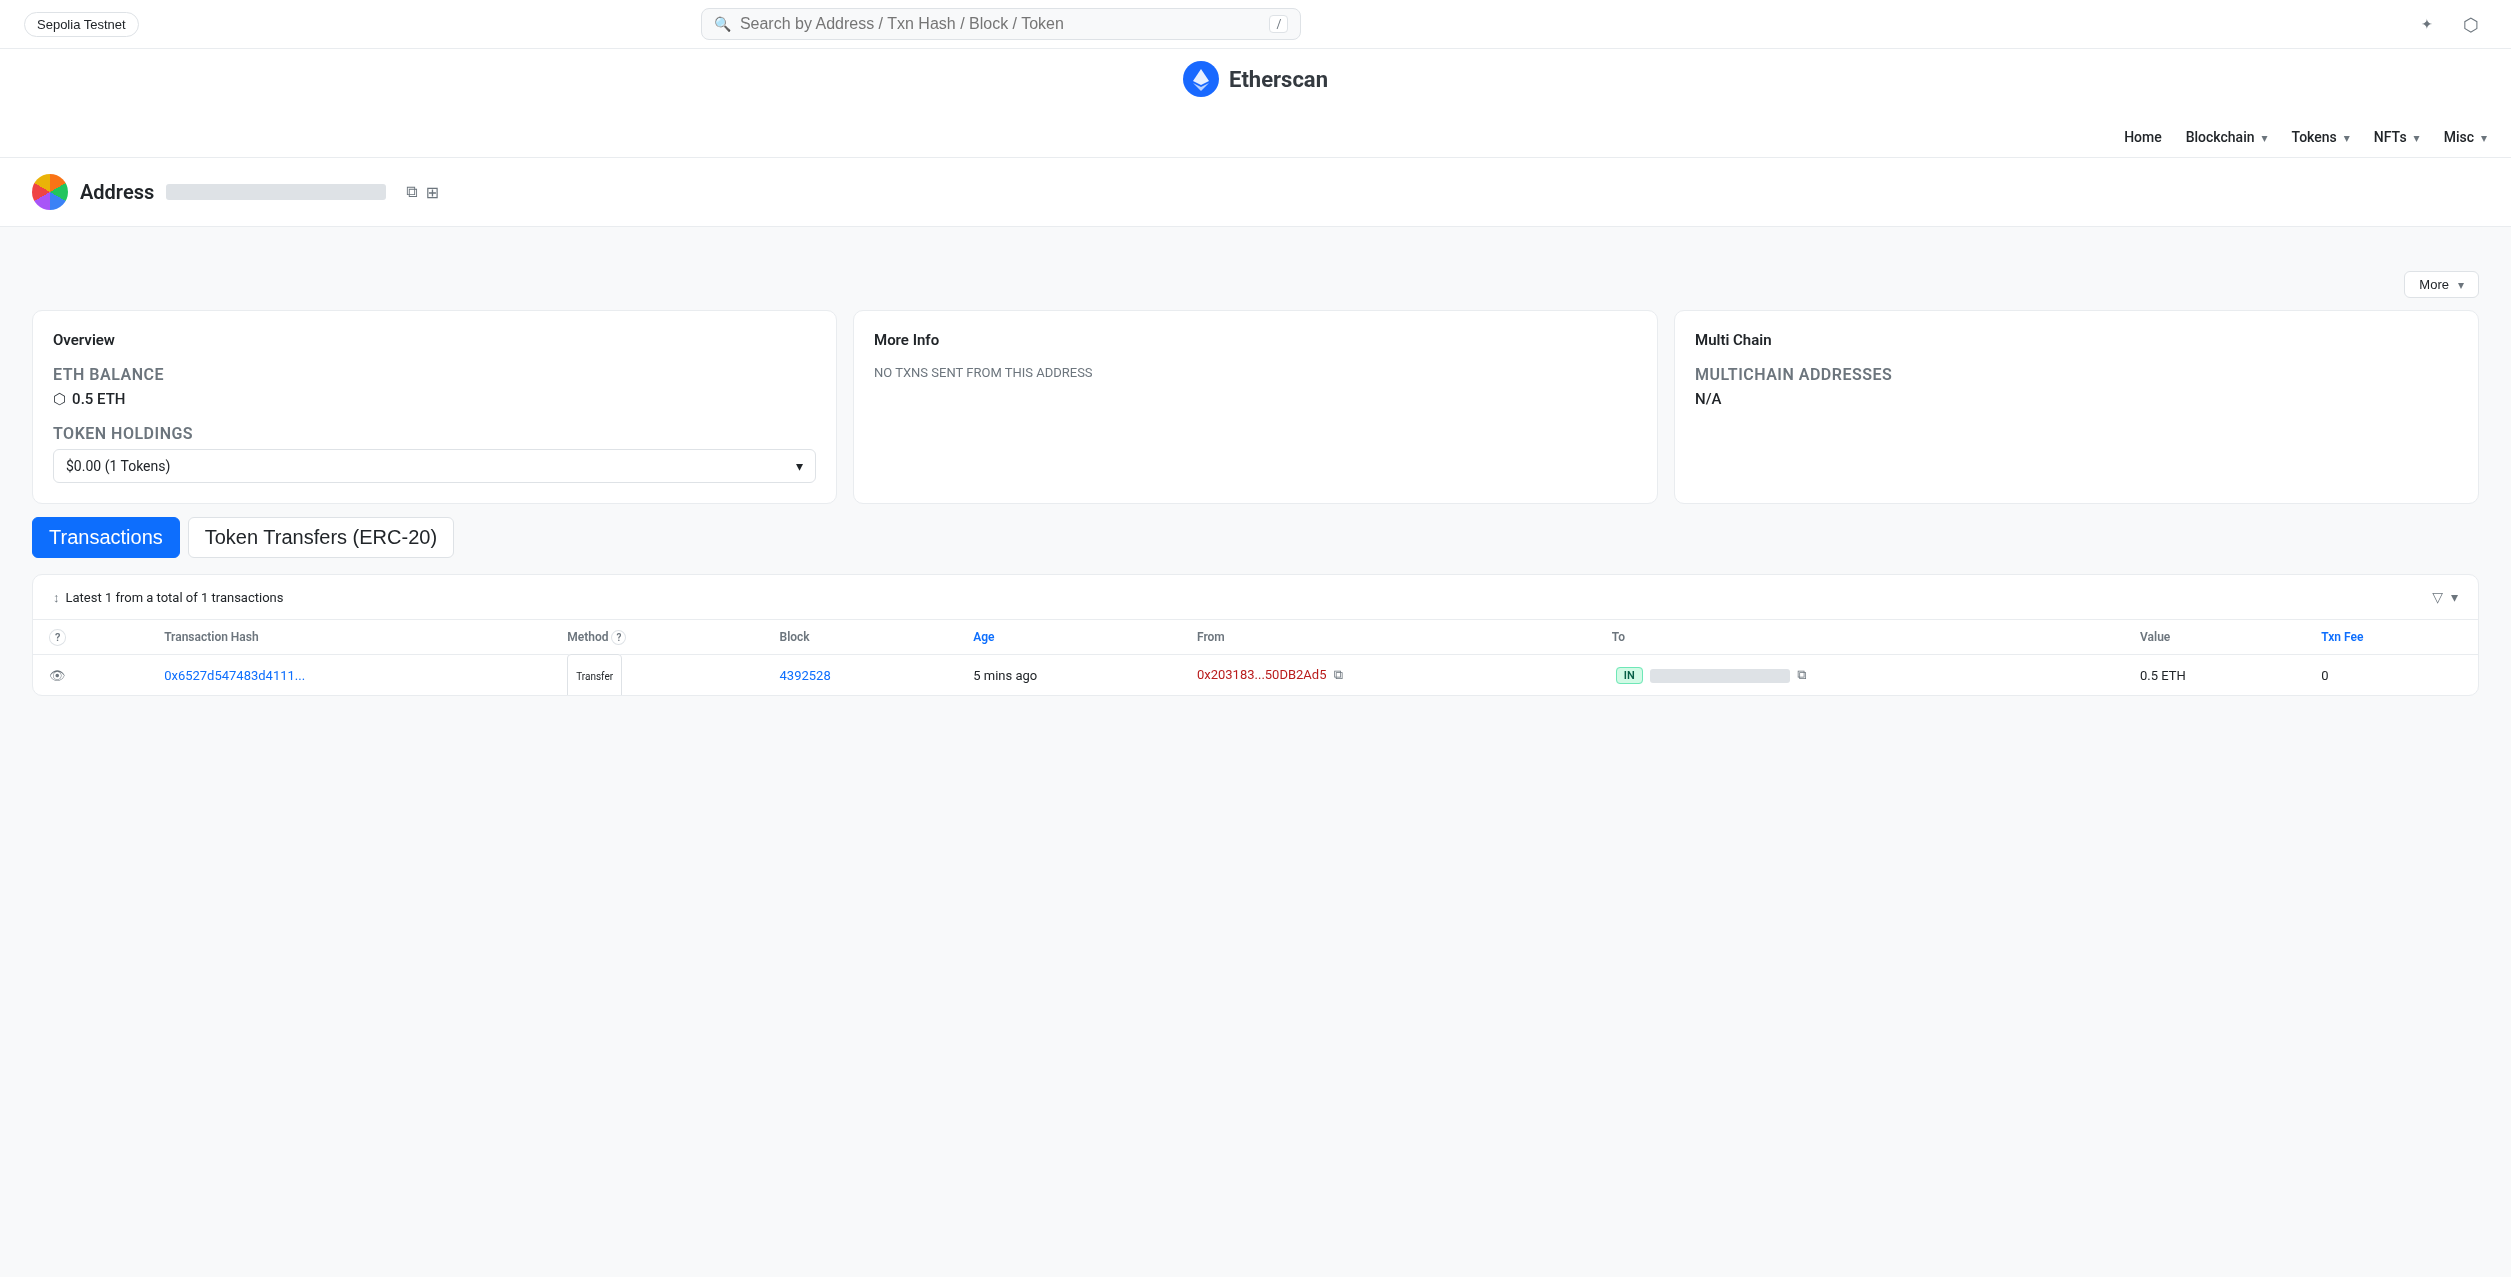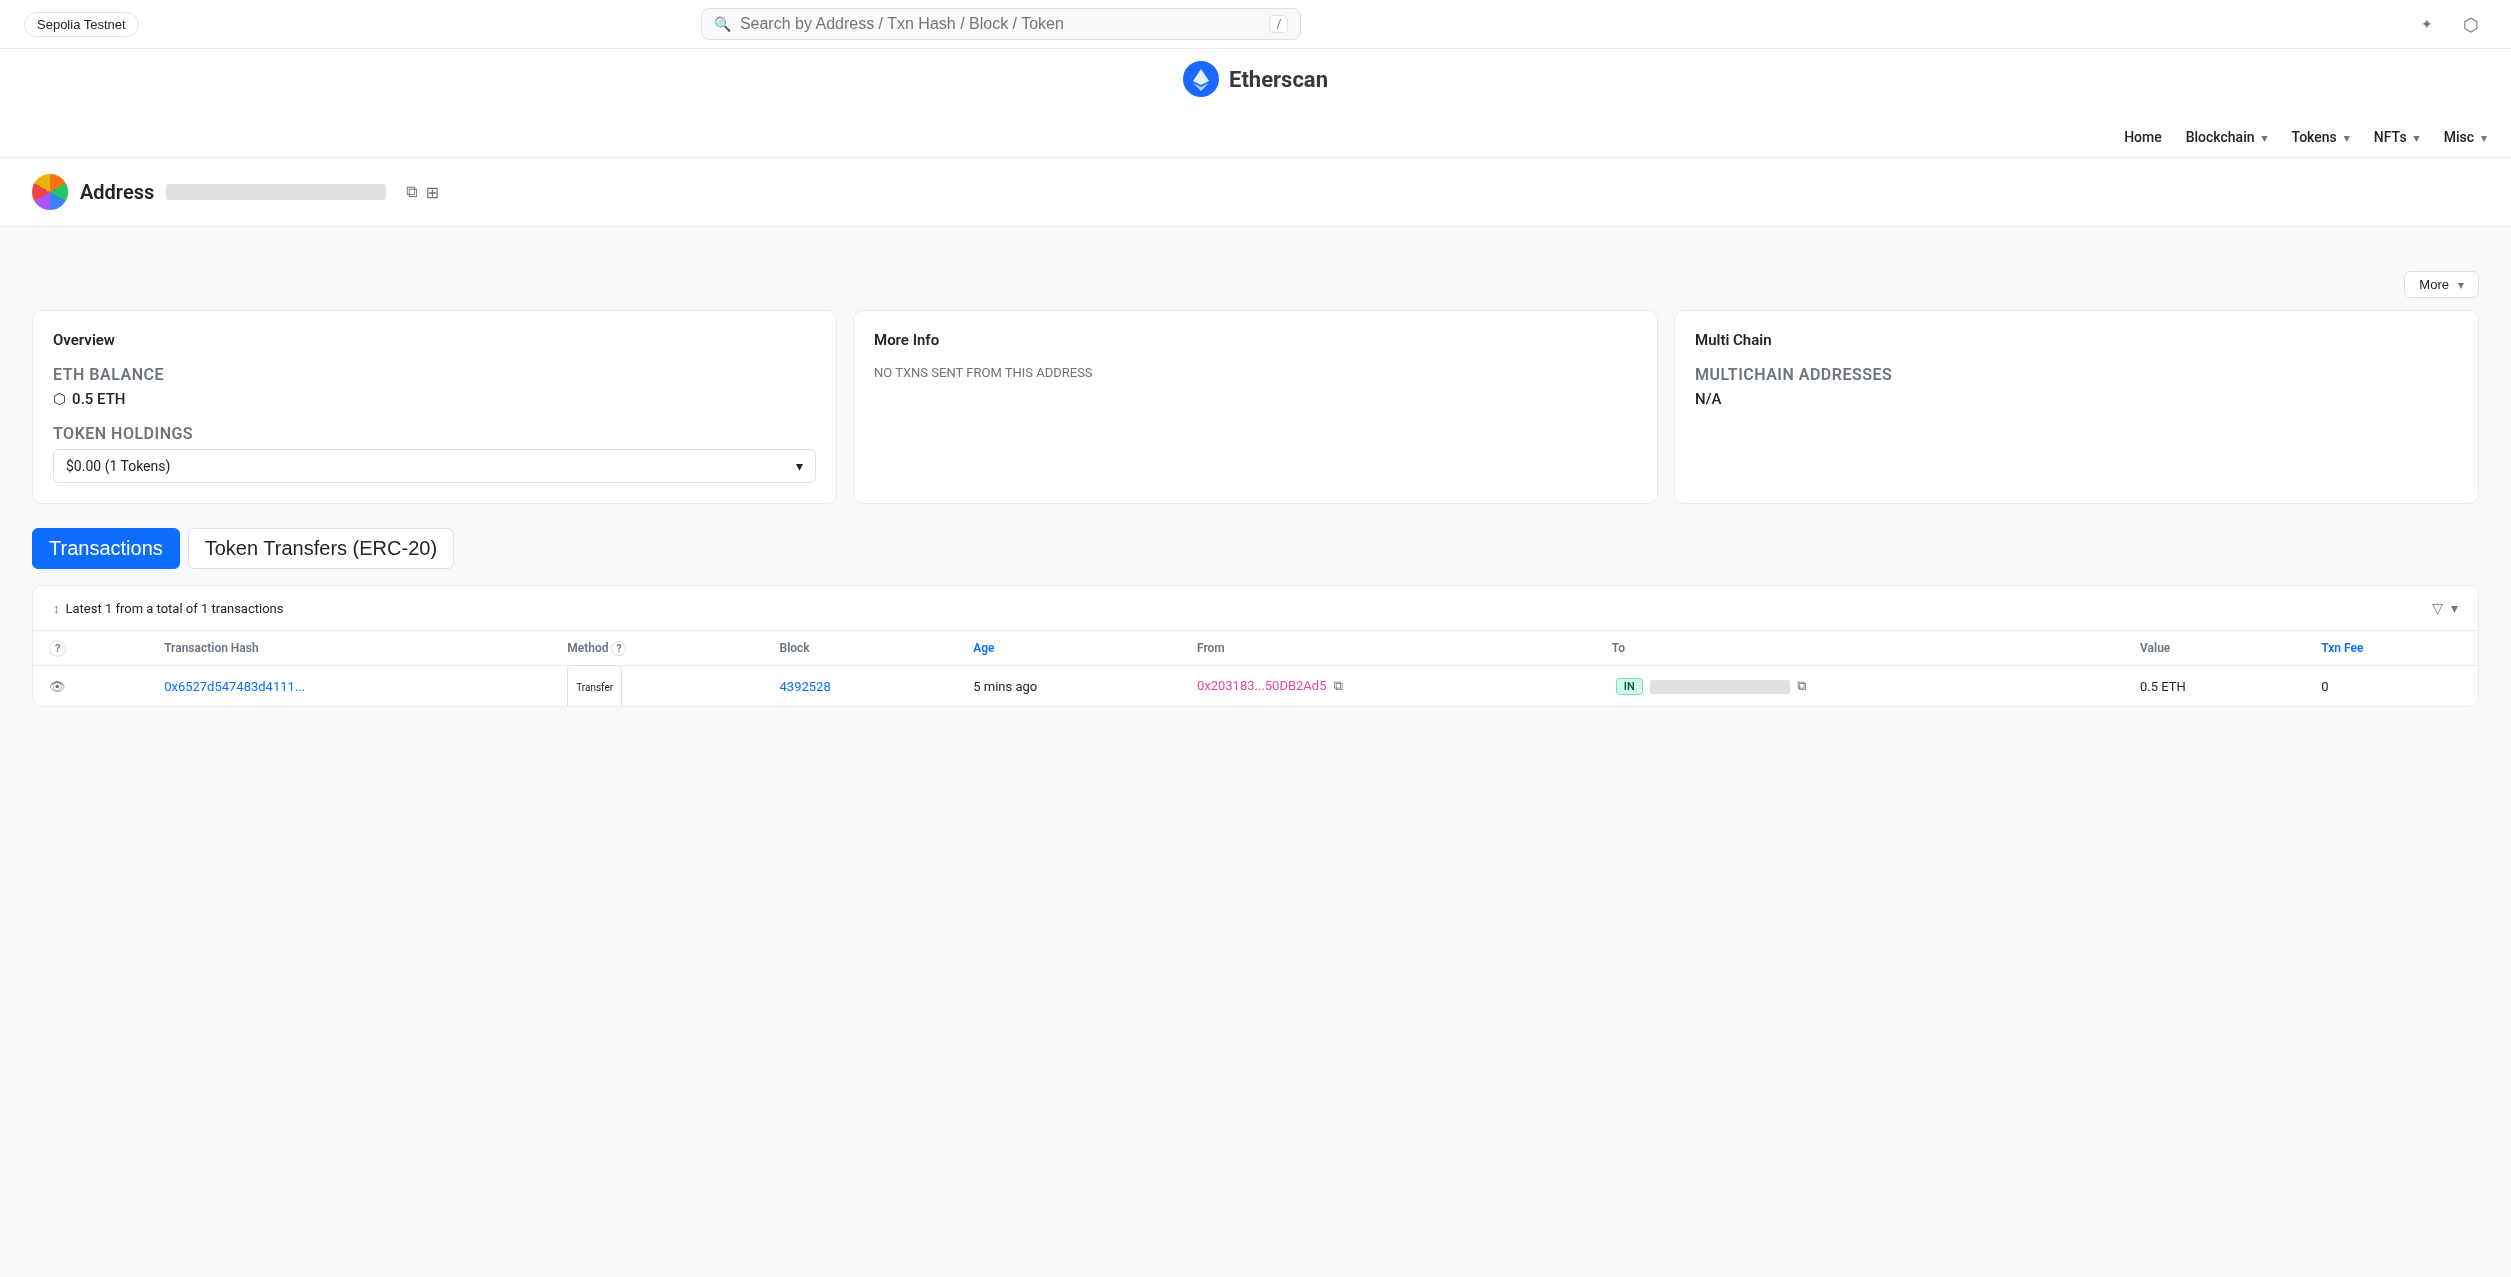--- a/index.html
+++ b/index.html
@@ -30,21 +30,21 @@
     .addr-action-btn { cursor: pointer; color: #6c757d; background: none; border: none; font-size: 16px; }
 
     
     .main { padding: 24px 32px; background: #f8f9fa; min-height: calc(100vh - 200px); }
 
     
     .more-btn-row { display: flex; justify-content: flex-end; margin-bottom: 12px; }
     .more-btn { border: 1px solid #dee2e6; border-radius: 6px; padding: 5px 14px; background: #fff; font-size: 13px; cursor: pointer; color: #212529; display: flex; align-items: center; gap: 6px; }
 
     
-    .cards-row { display: grid; grid-template-columns: 1fr 1fr 1fr; gap: 16px; margin-bottom: 24px; }
+    .cards-row { display: grid; grid-template-columns: 1fr 1fr 1fr; gap: 16px; margin-bottom: 13px; }
     .card { background: #fff; border: 1px solid #e9ecef; border-radius: 10px; padding: 20px; }
     .card-title { font-size: 15px; font-weight: 600; color: #212529; margin-bottom: 16px; }
     .card-label { font-size: 16px; font-weight: 600; color: #6c757d; letter-spacing: 0.5px; text-transform: uppercase; margin-bottom: 6px; }
     .card-value { font-size: 15px; color: #212529; font-weight: 500; display: flex; align-items: center; gap: 6px; margin-bottom: 16px; }
     .token-dropdown { border: 1px solid #dee2e6; border-radius: 6px; padding: 8px 12px; display: flex; align-items: center; justify-content: space-between; cursor: pointer; font-size: 14px; color: #212529; background: #fff; }
     .na-value { font-size: 15px; color: #212529; font-weight: 500; }
     .gray-text { color: #6c757d; font-size: 13px; }
 
     
     .tabs-row { display: flex; gap: 8px; margin-bottom: 16px; }
@@ -58,21 +58,21 @@
     .table-header-actions { display: flex; align-items: center; gap: 8px; }
 
     table { width: 100%; border-collapse: collapse; }
     thead th { padding: 10px 16px; text-align: left; font-size: 12px; font-weight: 600; color: #6c757d; border-bottom: 1px solid #e9ecef; white-space: nowrap; background: #fff; }
     tbody td { padding: 12px 16px; border-bottom: 1px solid #f1f3f5; font-size: 13px; color: #212529; white-space: nowrap; vertical-align: middle; }
     tbody tr:last-child td { border-bottom: none; }
 
     .tx-hash-link { color: #0d6efd; text-decoration: none; }
     .method-badge { border: 1px solid #dee2e6; border-radius: 4px; padding: 16px 8px; font-size: 10px; color: #212529; background: #fff; }
     .block-link { color: #0d6efd; text-decoration: none; }
-    .from-link { color: #ec4899; text-decoration: none; }
+    .from-link { color: #b91c1c; text-decoration: none; }
     .in-badge { background: #d1fae5; color: #065f46; border: 1px solid #6ee7b7; border-radius: 4px; padding: 1px 7px; font-size: 11px; font-weight: 600; margin: 0 4px; }
     .copy-icon { color: #6c757d; cursor: pointer; font-size: 13px; margin-left: 4px; }
     .filter-icon { color: #6c757d; cursor: pointer; font-size: 14px; }
 
     
     .blurred { display: inline-block; width: 220px; height: 16px; background: #dee2e6; border-radius: 3px; vertical-align: middle; }
     .blurred-to { display: inline-block; width: 140px; height: 14px; background: #dee2e6; border-radius: 3px; vertical-align: middle; }
 
     
     .addr-avatar { width: 36px; height: 36px; border-radius: 50%; background: conic-gradient(#f97316 0deg 60deg, #22c55e 60deg 120deg, #3b82f6 120deg 180deg, #a855f7 180deg 240deg, #ef4444 240deg 300deg, #eab308 300deg 360deg); }

